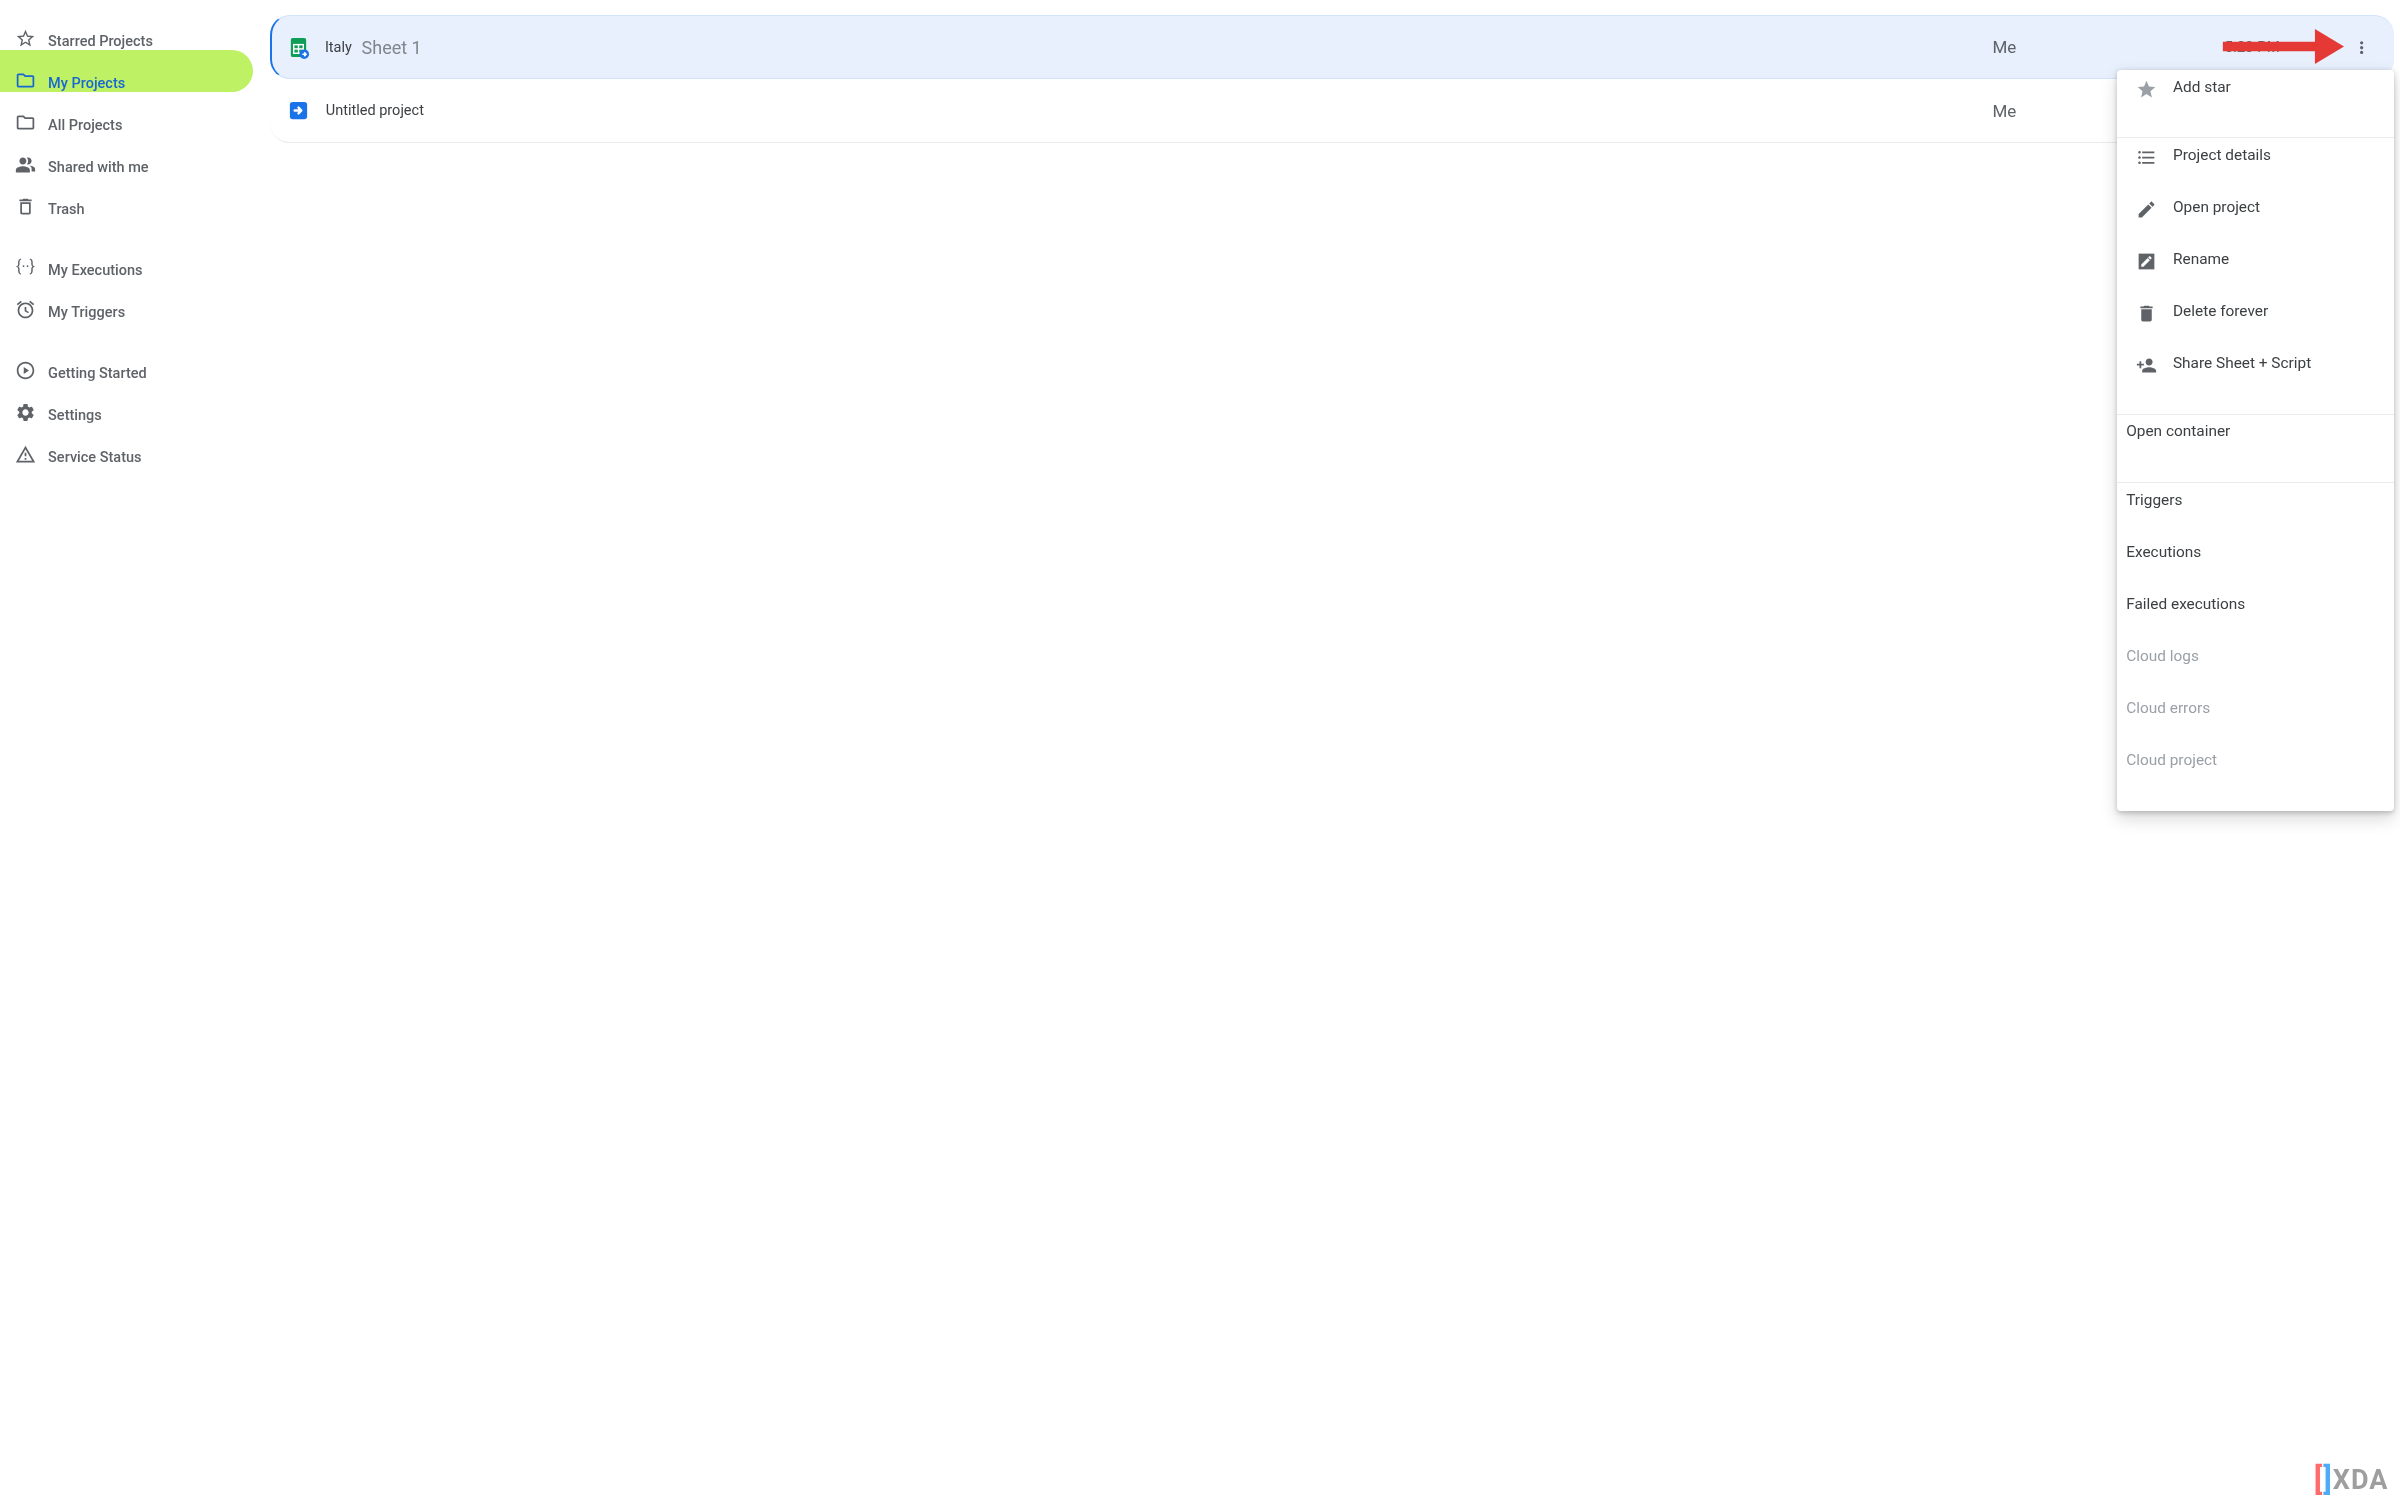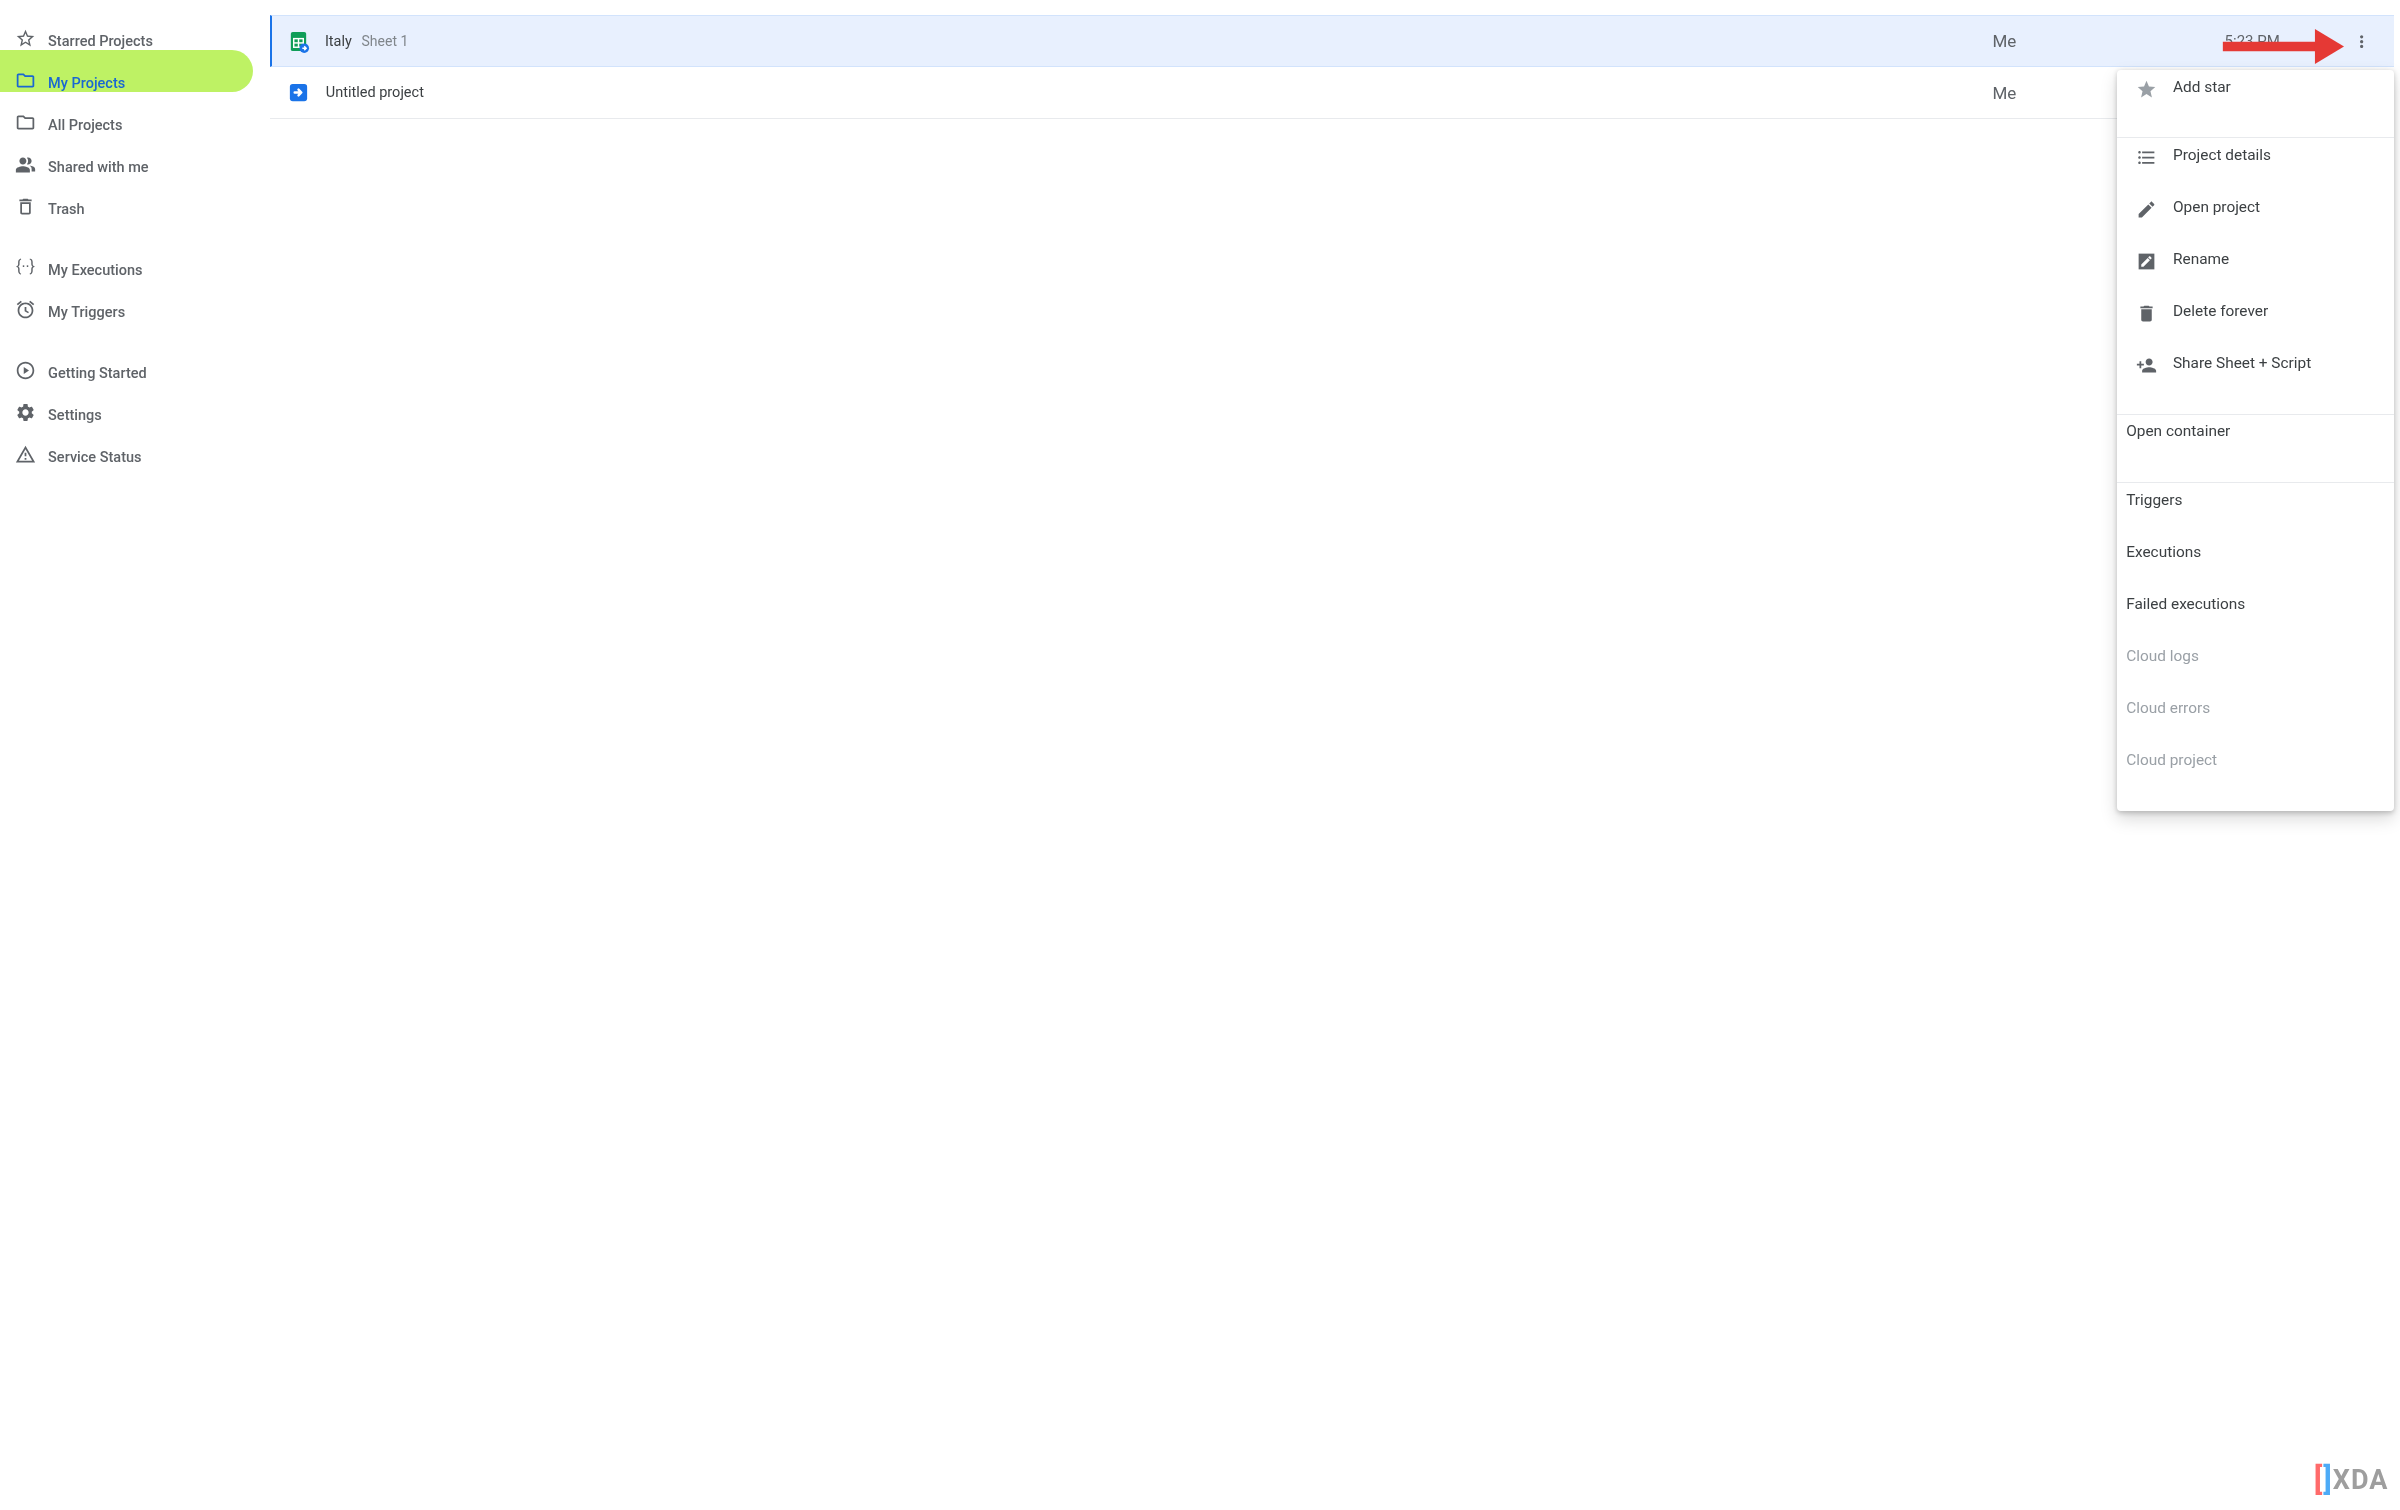--- a/index.html
+++ b/index.html
@@ -55,23 +55,24 @@
     }
     .main {
       flex: 1;
       position: relative;
       padding-top: 15.4px;
       padding-right: 5.8px;
     }
     .project-row {
       display: flex;
       align-items: center;
-      height: 52px;
+      height: 64px;
       padding: 0 17.4px;
       border-bottom: 1px solid #e8eaed;
+      border-radius: 20px;
     }
     .project-row.selected {
       background: #e8f0fe;
       border-left: 2.9px solid #1a73e8;
       border-top: 1px solid #d2e3fc;
       border-bottom: 1px solid #d2e3fc;
       padding-left: 14.5px;
     }
     .row-icon {
       width: 23px;
@@ -81,21 +82,21 @@
       align-items: center;
       justify-content: center;
       flex-shrink: 0;
     }
     .project-name {
       font-size: 14.5px;
       color: #3c4043;
       flex-shrink: 0;
     }
     .project-sub {
-      font-size: 14px;
+      font-size: 18px;
       color: #80868b;
       margin-left: 9.7px;
     }
     .spacer-grow {
       flex: 1;
     }
     .owner-col {
       width: 203px;
       color: #5f6368;
       font-size: 17px;

